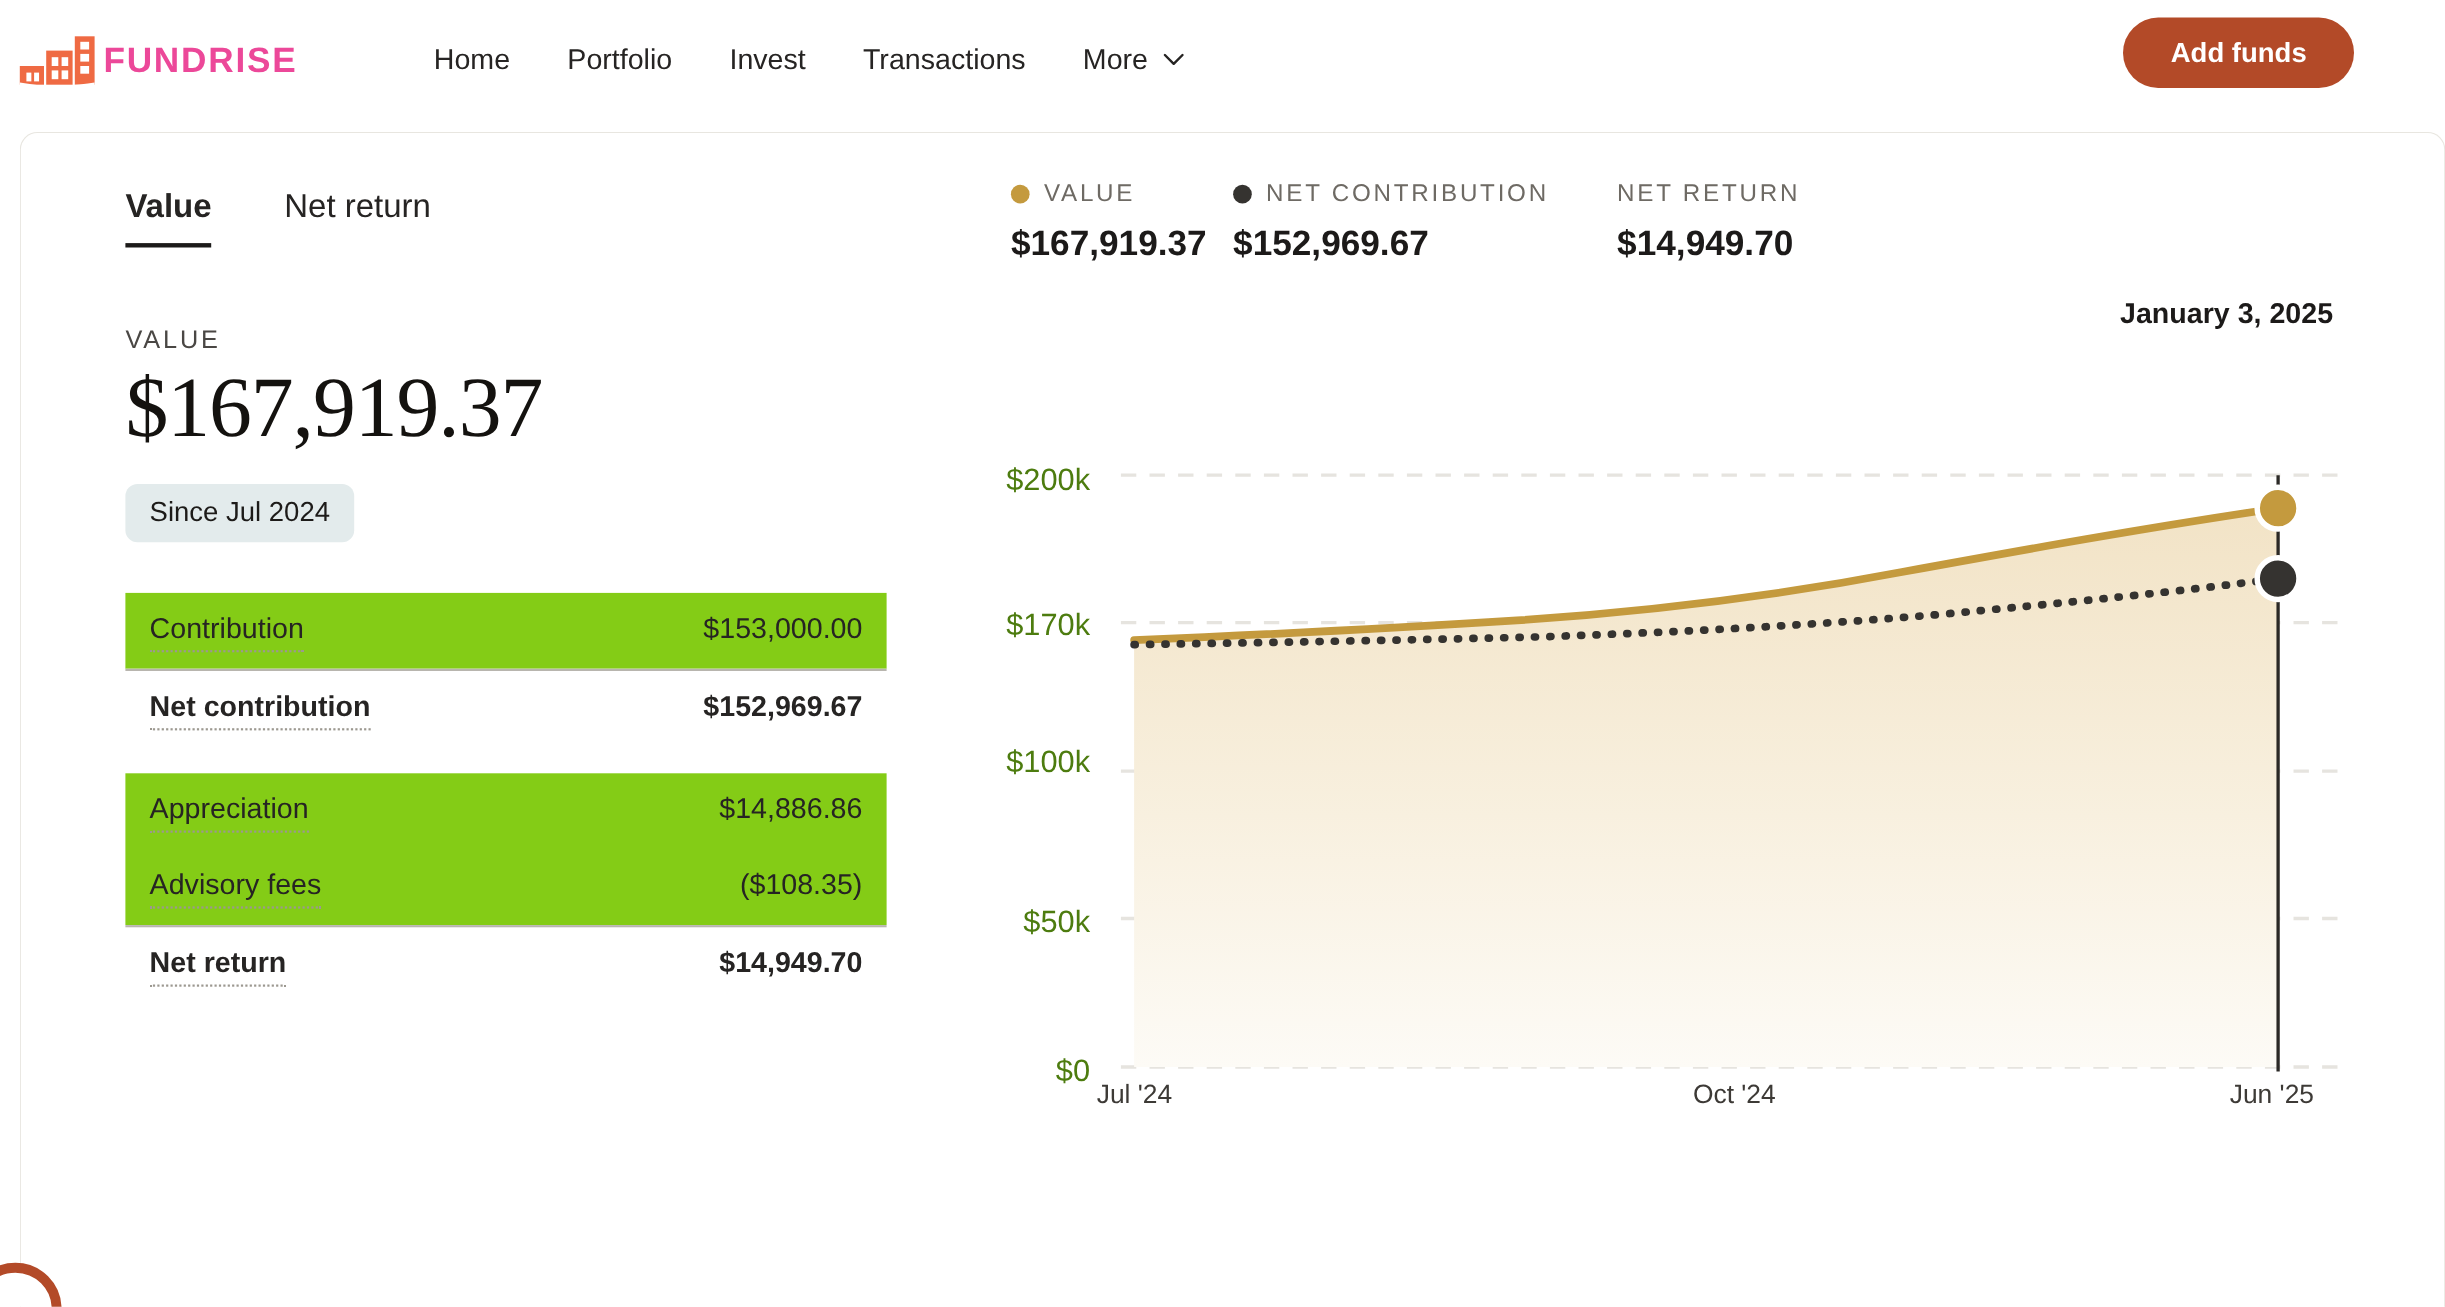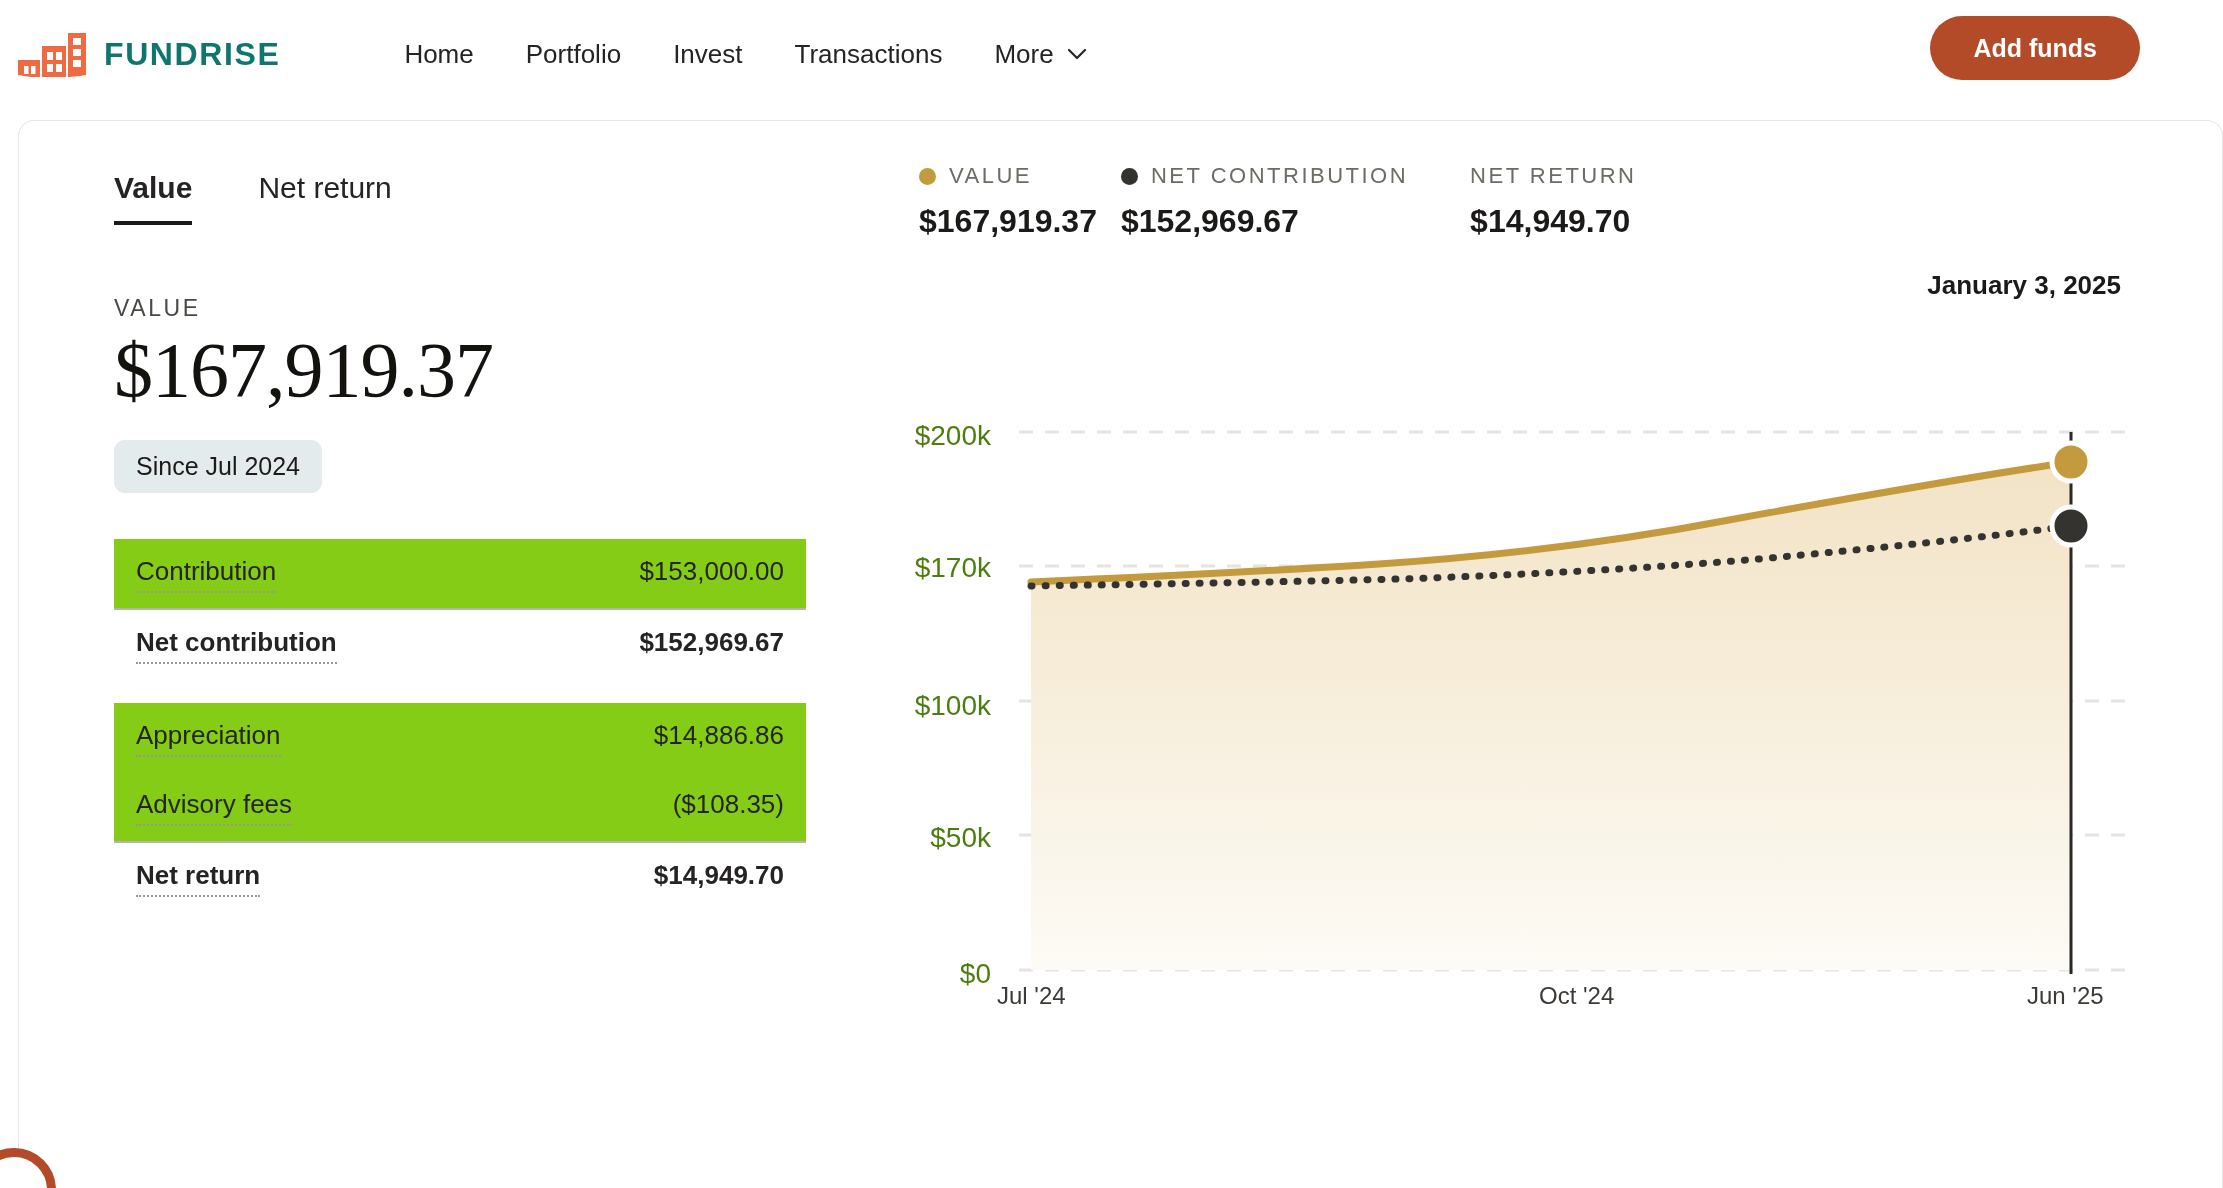--- a/index.html
+++ b/index.html
@@ -13,21 +13,21 @@
 
   
   .header {
     position: absolute; left: 0; top: 0; width: 2223px; height: 108px;
     background: #ffffff; display: flex; align-items: center;
   }
   .logo-wrap { display: flex; align-items: center; margin-left: 17px; }
   .logo-mark { width: 72px; height: 50px; display: block; }
   .logo-text {
     font-size: 32px; font-weight: 700; letter-spacing: 1.6px;
-    color: #0f766e; margin-left: 15px; font-family: "Liberation Sans", sans-serif;
+    color: #ec4899; margin-left: 5px; font-family: "Liberation Sans", sans-serif;
   }
   .nav { display: flex; align-items: center; margin-left: 98px; gap: 0; }
   .nav-item {
     font-size: 26px; color: #262423; padding: 0 26px;
     white-space: nowrap; cursor: pointer;
     font-family: "Liberation Sans", sans-serif;
   }
   .nav-item.more { display: flex; align-items: center; gap: 13px; }
   .chev { width: 20px; height: 12px; display: block; }
   .addfunds {
@@ -254,21 +254,21 @@
           </div>
           <div class="leg-val">$14,949.70</div>
         </div>
       </div>
 
       <div class="chart-wrap">
         <div class="chart-date">January 3, 2025</div>
 
         <div class="ytick" style="left:-38px; top:150px;">$200k</div>
         <div class="ytick" style="left:-38px; top:282px;">$170k</div>
-        <div class="ytick" style="left:-38px; top:420px;">$100k</div>
+        <div class="ytick" style="left:-38px; top:407px;">$100k</div>
         <div class="ytick" style="left:-38px; top:552px;">$50k</div>
         <div class="ytick" style="left:-38px; top:688px;">$0</div>
 
         <svg class="chart-svg" width="1240" height="680" viewBox="0 0 1240 680">
           <defs>
             <linearGradient id="areaFill" x1="0" y1="0" x2="0" y2="1">
               <stop offset="0%" stop-color="#f2e3c6"></stop>
               <stop offset="55%" stop-color="#f8f0df"></stop>
               <stop offset="100%" stop-color="#fdfbf6"></stop>
             </linearGradient>

